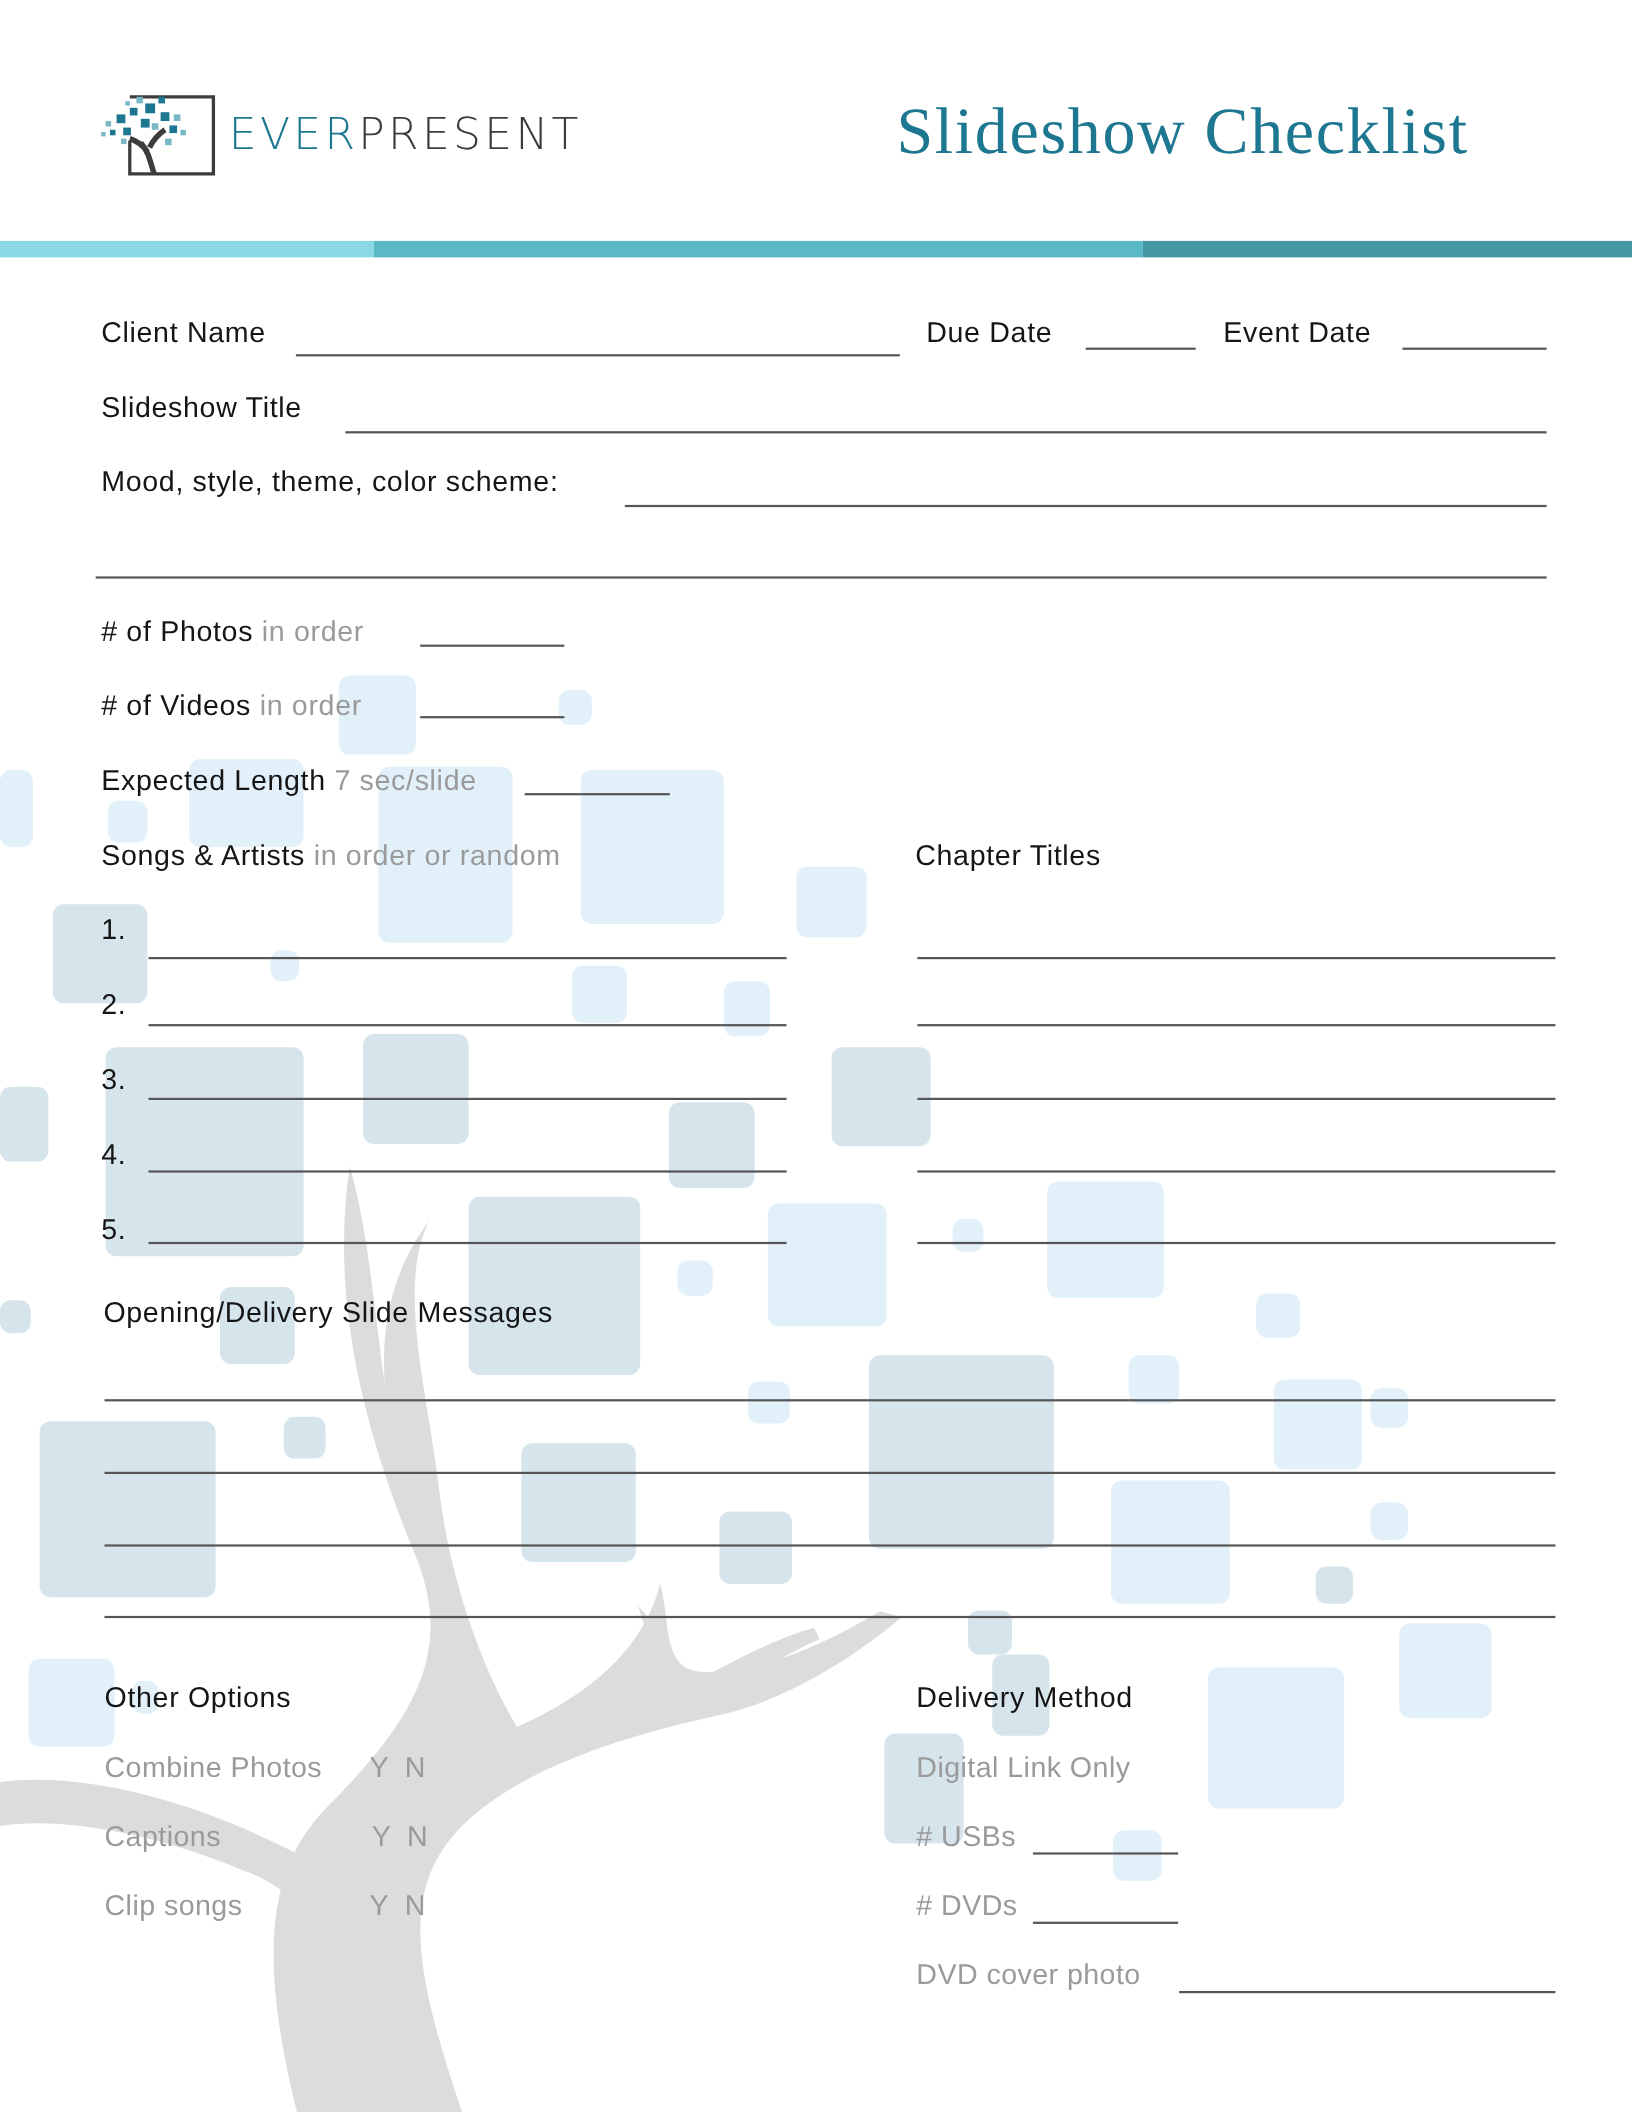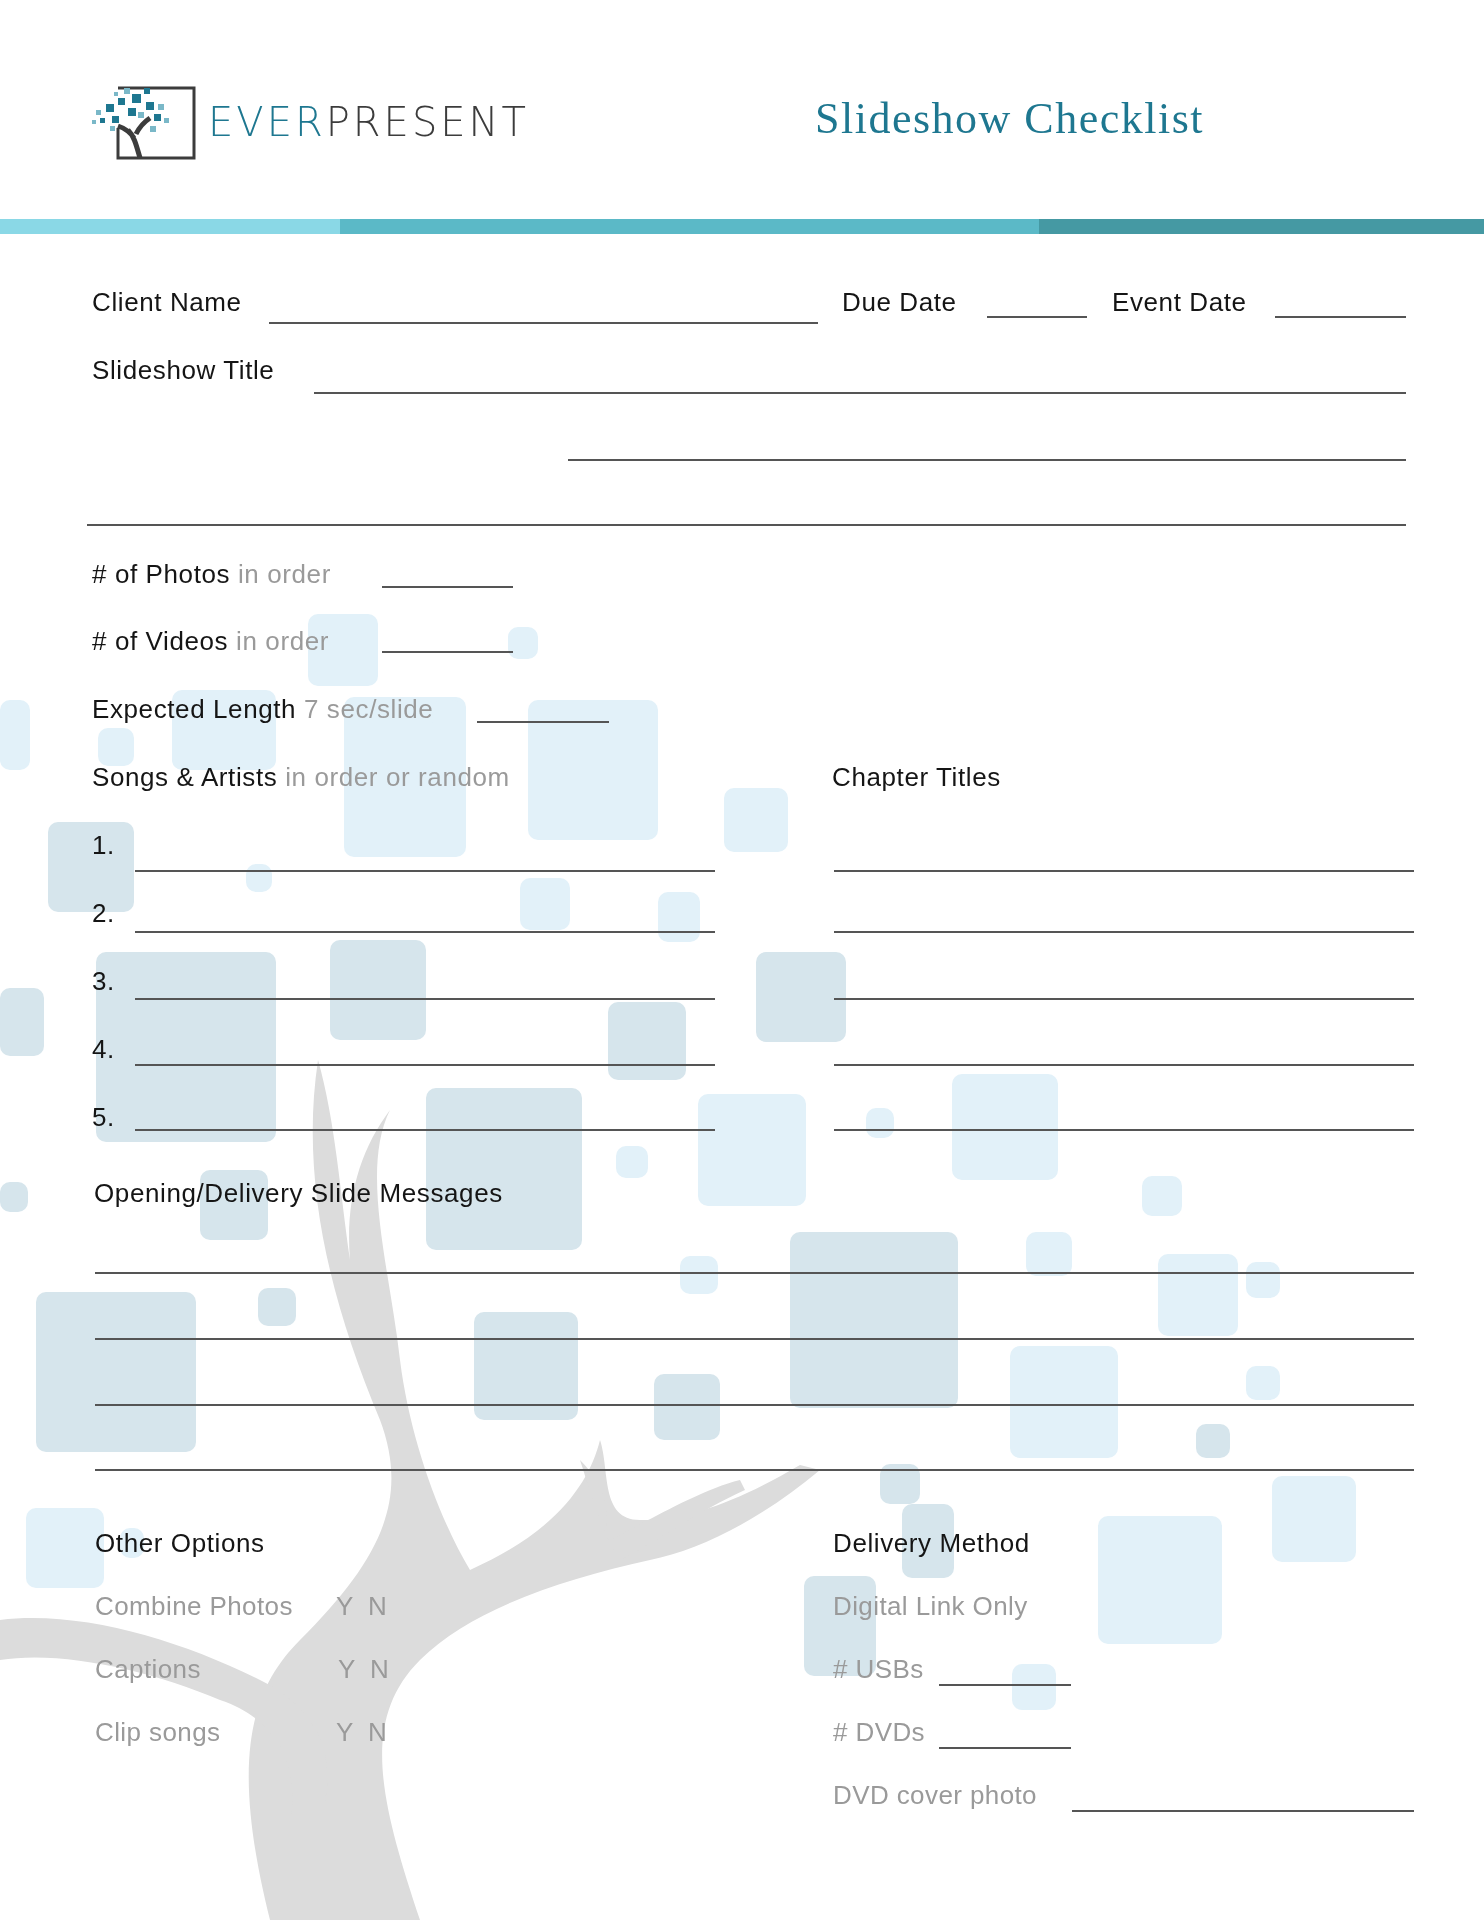--- a/index.html
+++ b/index.html
@@ -12,21 +12,21 @@
     .sq { position: absolute; border-radius: 10px; }
     .sq.l { background: #e2f1f9; }
     .sq.d { background: #d6e5ec; }
     .content { position: absolute; inset: 0; z-index: 2; }
 
     
     .logo { left: 88px; top: 82px; width: 112px; height: 80px; }
     .brand { left: 208px; top: 92px; font-size: 40px; letter-spacing: 3px; line-height: 60px; font-family: "DejaVu Sans", sans-serif; font-weight: 300; }
     .brand .a { color: #1e7790; }
     .brand .b { color: #3c3c3c; }
-    .title { left: 815px; top: 84px; font-family: "Liberation Serif", serif; font-size: 44px; color: #1e7790; letter-spacing: 1.5px; line-height: 70px; }
+    .title { left: 815px; top: 84px; font-family: "Liberation Serif", serif; font-size: 60px; color: #1e7790; letter-spacing: 1.5px; line-height: 70px; }
     .stripe { top: 219px; height: 15px; }
 
     .lbl { font-size: 26px; letter-spacing: 0.6px; line-height: 30px; color: #151515; white-space: nowrap; }
     .lbl .hint { color: #9a9a9a; font-weight: 300; }
     .light { color: #9a9a9a; font-size: 26px; letter-spacing: 0.4px; line-height: 30px; white-space: nowrap; }
     .line { height: 2px; background: #555; }
     .note { left: 0; width: 1484px; top: 1842px; text-align: center; font-size: 24px; letter-spacing: 1.6px; color: #1e7790; font-family: "DejaVu Serif", serif; }
   </style>
 </head>
 <body>
@@ -123,20 +123,21 @@
   <div class="abs lbl" style="left:92px;top:287px">Client Name</div>
   <div class="abs line" style="left:269px;top:322px;width:549px"></div>
   <div class="abs lbl" style="left:842px;top:287px">Due Date</div>
   <div class="abs line" style="left:987px;top:316px;width:100px"></div>
   <div class="abs lbl" style="left:1112px;top:287px">Event Date</div>
   <div class="abs line" style="left:1275px;top:316px;width:131px"></div>
 
   <div class="abs lbl" style="left:92px;top:355px">Slideshow Title</div>
   <div class="abs line" style="left:314px;top:392px;width:1092px"></div>
 
+  <div class="abs lbl" style="left:92px;top:422px">Mood, style, theme, color scheme:</div>
   <div class="abs line" style="left:568px;top:459px;width:838px"></div>
   <div class="abs line" style="left:87px;top:524px;width:1319px"></div>
 
   <div class="abs lbl" style="left:92px;top:559px"><span># of Photos</span> <span class="hint">in order</span></div>
   <div class="abs line" style="left:382px;top:586px;width:131px"></div>
 
   <div class="abs lbl" style="left:92px;top:626px"><span># of Videos</span> <span class="hint">in order</span></div>
   <div class="abs line" style="left:382px;top:651px;width:131px"></div>
 
   <div class="abs lbl" style="left:92px;top:694px"><span>Expected Length</span> <span class="hint">7 sec/slide</span></div>

